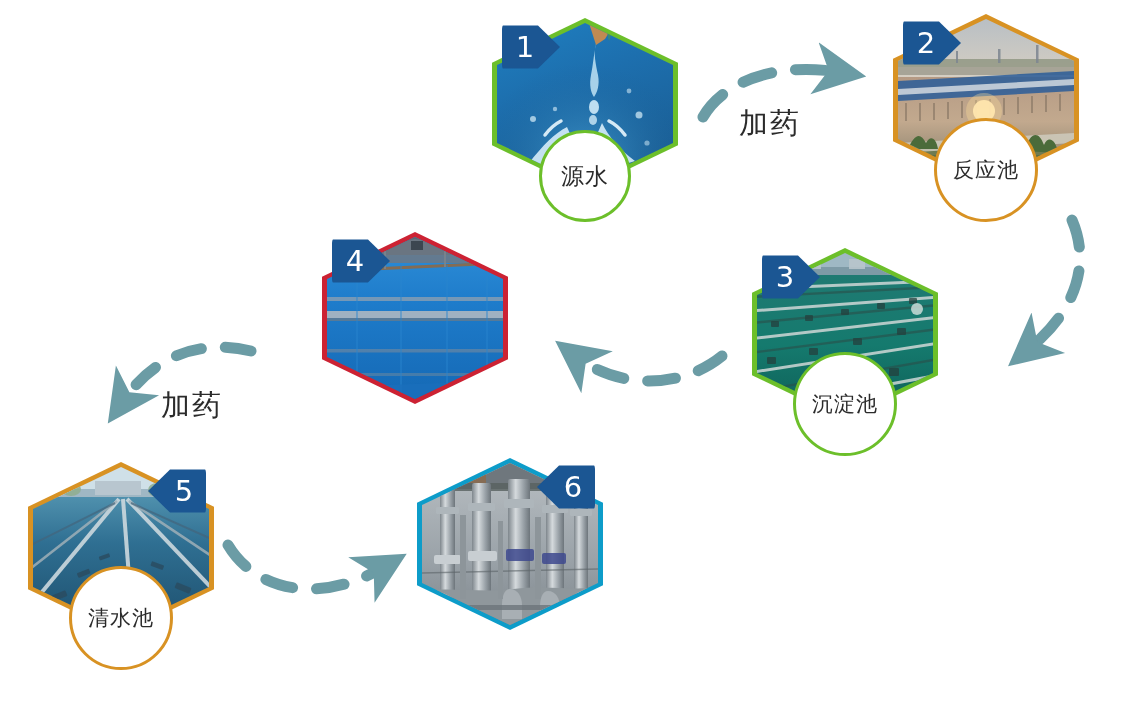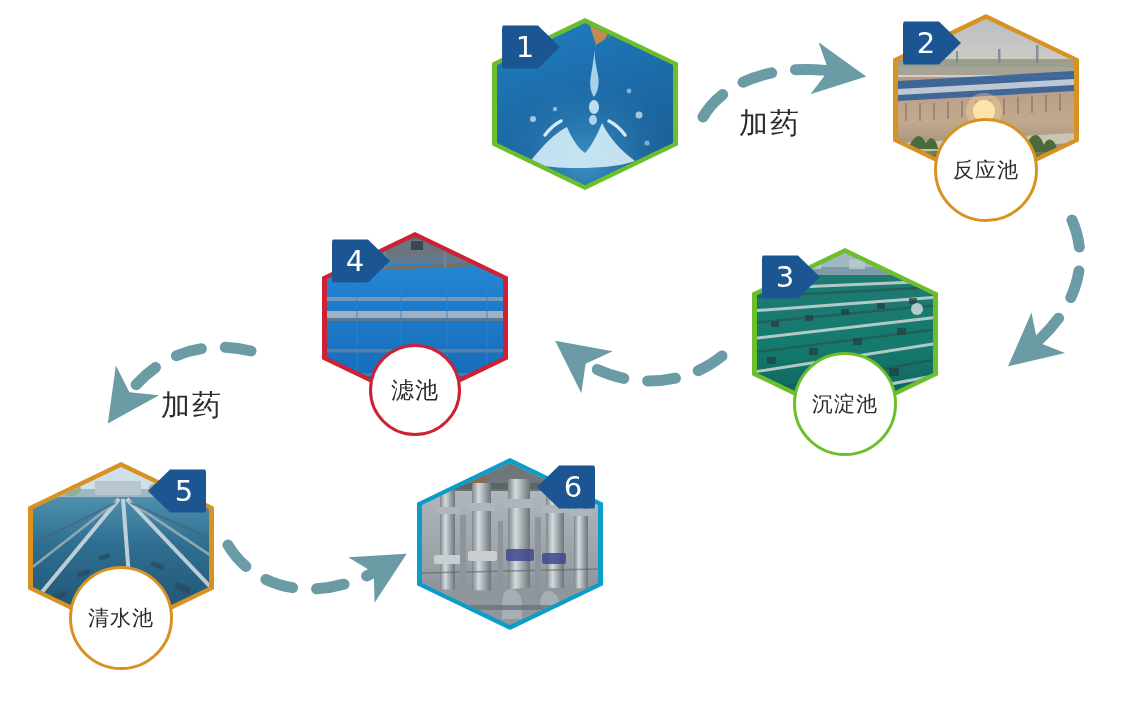--- a/index.html
+++ b/index.html
@@ -188,20 +188,23 @@
           <circle cx="36" cy="96" r="3" fill="#d9effa" opacity="0.7"></circle>
           <circle cx="142" cy="92" r="3.5" fill="#d9effa" opacity="0.7"></circle>
           <circle cx="58" cy="86" r="2.2" fill="#d9effa" opacity="0.6"></circle>
           <circle cx="132" cy="68" r="2.4" fill="#d9effa" opacity="0.55"></circle>
           <circle cx="150" cy="120" r="2.6" fill="#d9effa" opacity="0.5"></circle>
         </svg>
       </div>
     </div>
     <div class="badge right">
       <span>1</span>
+    </div>
+    <div class="label-circle" style="border-color:#6cbf2a;">
+      <span class="label-text">源水</span>
     </div>
   </div>
 
   <div class="node" style="left:893px; top:14px;">
     <div class="hex-outer" style="background:#d89223;">
       <div class="hex-inner">
         <svg class="photo" viewBox="0 0 176 162" preserveAspectRatio="none">
           <defs>
             <linearGradient id="g2sky" x1="0" y1="0" x2="0" y2="1">
               <stop offset="0%" stop-color="#b9bfc4"></stop>
@@ -355,23 +358,20 @@
             <path d="M160,30 L160,162"></path>
           </g>
           <rect x="84" y="4" width="12" height="9" fill="#3c4650"></rect>
           <path d="M0,150 L176,144 L176,162 L0,162 Z" fill="#1a6fbb" opacity="0.8"></path>
         </svg>
       </div>
     </div>
     <div class="badge right">
       <span>4</span>
     </div>
-    <div class="label-circle" style="border-color:#cc2233;">
-      <span class="label-text">滤池</span>
-    </div>
   </div>
 
   <div class="node" style="left:28px; top:462px;">
     <div class="hex-outer" style="background:#d89223;">
       <div class="hex-inner">
         <svg class="photo" viewBox="0 0 176 162" preserveAspectRatio="none">
           <defs>
             <linearGradient id="g5" x1="0" y1="0" x2="0" y2="1">
               <stop offset="0%" stop-color="#4f90ad"></stop>
               <stop offset="35%" stop-color="#2f6f92"></stop>

